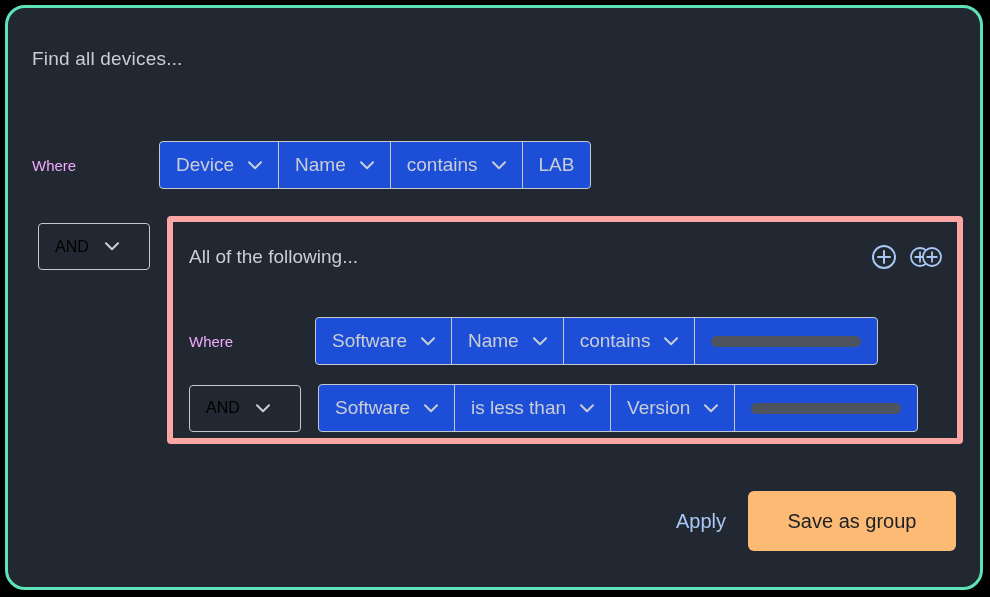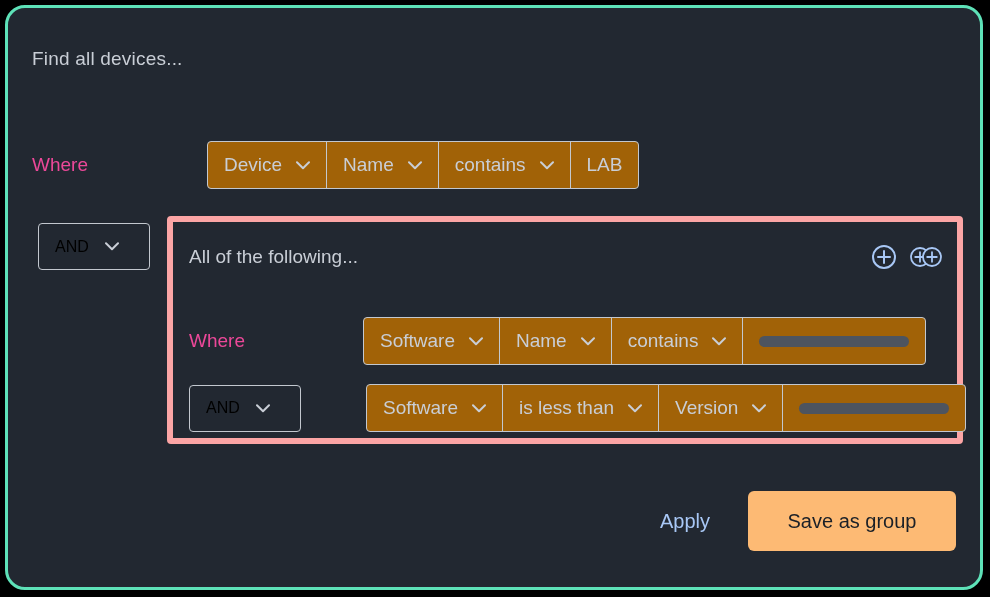--- a/index.html
+++ b/index.html
@@ -34,35 +34,34 @@
     position: absolute;
     left: 24px;
     top: 40px;
     font-size: 19px;
     color: #C9CED6;
     letter-spacing: 0.2px;
   }
 
   
   .where-label {
-    font-size: 19px;
-    color: #ec4899;
+    font-size: 15px;
+    color: #f0abfc;
   }
 
   
   .seg {
     display: inline-flex;
     align-items: stretch;
     border: 1px solid #C3C8CF;
     border-radius: 4px;
     overflow: hidden;
-    background: #a16207;
+    background: #1d4ed8;
     height: 48px;
     box-sizing: border-box;
-    margin-left: 48px;
   }
   .seg > .cell {
     display: flex;
     align-items: center;
     gap: 14px;
     padding: 0 16px;
     border-right: 1px solid #C3C8CF;
     box-sizing: border-box;
   }
   .seg > .cell:last-child {
@@ -171,21 +170,21 @@
     margin-right: 17px;
   }
 
   
   .footer {
     position: absolute;
     right: 24px;
     bottom: 36px;
     display: flex;
     align-items: center;
-    gap: 28px;
+    gap: 12px;
   }
   .apply {
     font-size: 20px;
     color: #A8C7F5;
     background: none;
     border: none;
     padding: 6px 10px;
     font-family: "Liberation Sans", sans-serif;
     cursor: pointer;
   }

